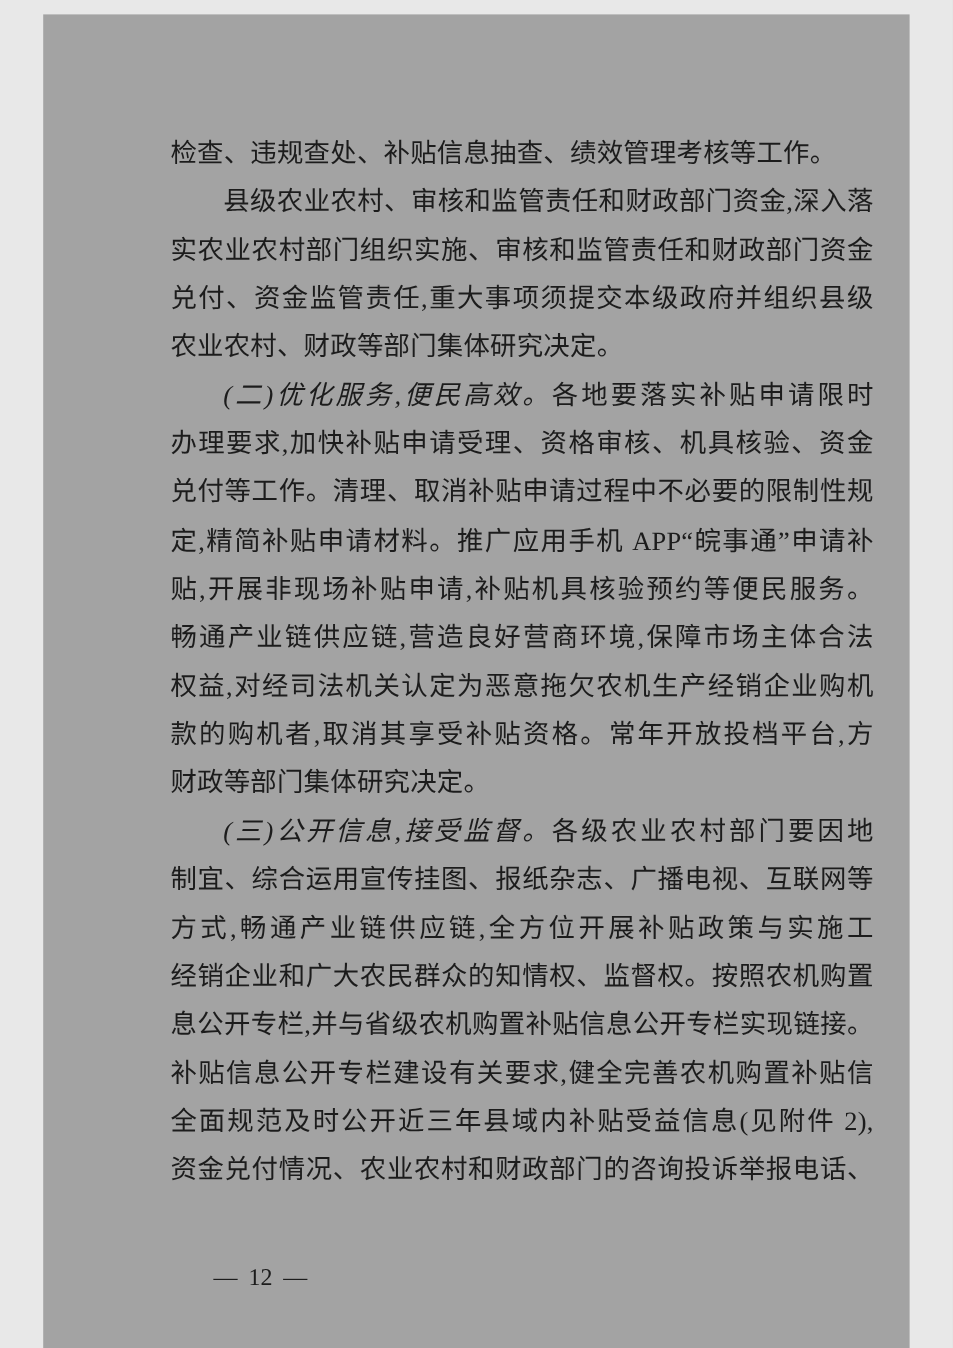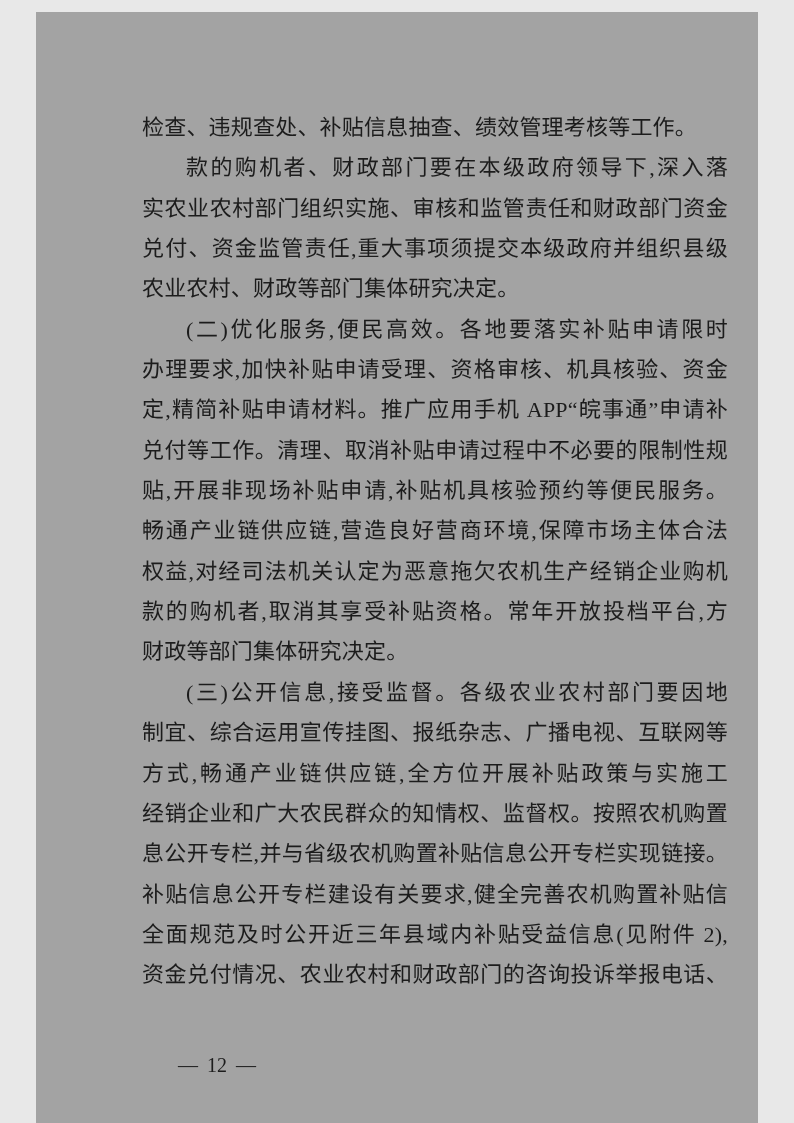--- a/index.html
+++ b/index.html
@@ -34,46 +34,47 @@
     white-space: nowrap;
   }
   .line.end {
     text-align-last: left;
   }
   .line.indent {
     text-indent: 44px;
   }
   .kaiti {
     
+    font-style: italic;
   }
   .page-number {
     position: absolute;
     left: 142px;
     top: 1040px;
     font-size: 20px;
     line-height: 26px;
     word-spacing: 4px;
     color: #1c1c1c;
   }
 </style>
 </head>
 <body>
 
 <div class="page">
 
   <div class="body-text">
     <div class="line end">检查、违规查处、补贴信息抽查、绩效管理考核等工作。</div>
-    <div class="line indent">款的购机者、财政部门要在本级政府领导下,深入落</div>
+    <div class="line indent">县级农业农村、审核和监管责任和财政部门资金,深入落</div>
     <div class="line">实农业农村部门组织实施、审核和监管责任和财政部门资金</div>
     <div class="line">兑付、资金监管责任,重大事项须提交本级政府并组织县级</div>
     <div class="line end">农业农村、财政等部门集体研究决定。</div>
     <div class="line indent"><span class="kaiti">(二)优化服务,便民高效。</span><span>各地要落实补贴申请限时</span></div>
     <div class="line">办理要求,加快补贴申请受理、资格审核、机具核验、资金</div>
+    <div class="line">兑付等工作。清理、取消补贴申请过程中不必要的限制性规</div>
     <div class="line">定,精简补贴申请材料。推广应用手机 APP“皖事通”申请补</div>
-    <div class="line">兑付等工作。清理、取消补贴申请过程中不必要的限制性规</div>
     <div class="line">贴,开展非现场补贴申请,补贴机具核验预约等便民服务。</div>
     <div class="line">畅通产业链供应链,营造良好营商环境,保障市场主体合法</div>
     <div class="line">权益,对经司法机关认定为恶意拖欠农机生产经销企业购机</div>
     <div class="line">款的购机者,取消其享受补贴资格。常年开放投档平台,方</div>
     <div class="line end">财政等部门集体研究决定。</div>
     <div class="line indent"><span class="kaiti">(三)公开信息,接受监督。</span><span>各级农业农村部门要因地</span></div>
     <div class="line">制宜、综合运用宣传挂图、报纸杂志、广播电视、互联网等</div>
     <div class="line">方式,畅通产业链供应链,全方位开展补贴政策与实施工</div>
     <div class="line">经销企业和广大农民群众的知情权、监督权。按照农机购置</div>
     <div class="line">息公开专栏,并与省级农机购置补贴信息公开专栏实现链接。</div>

